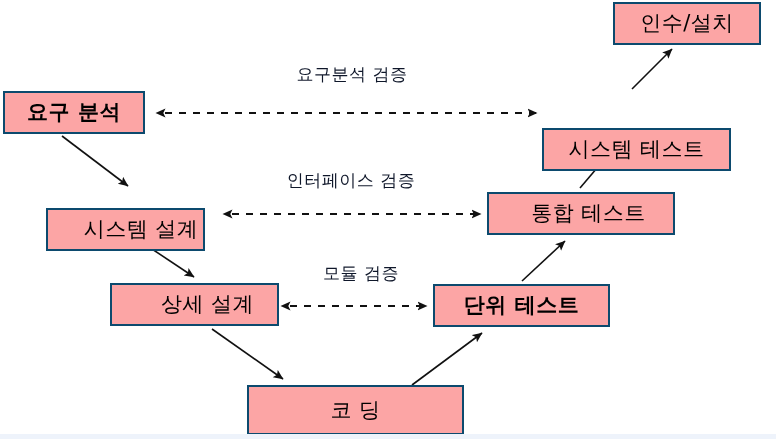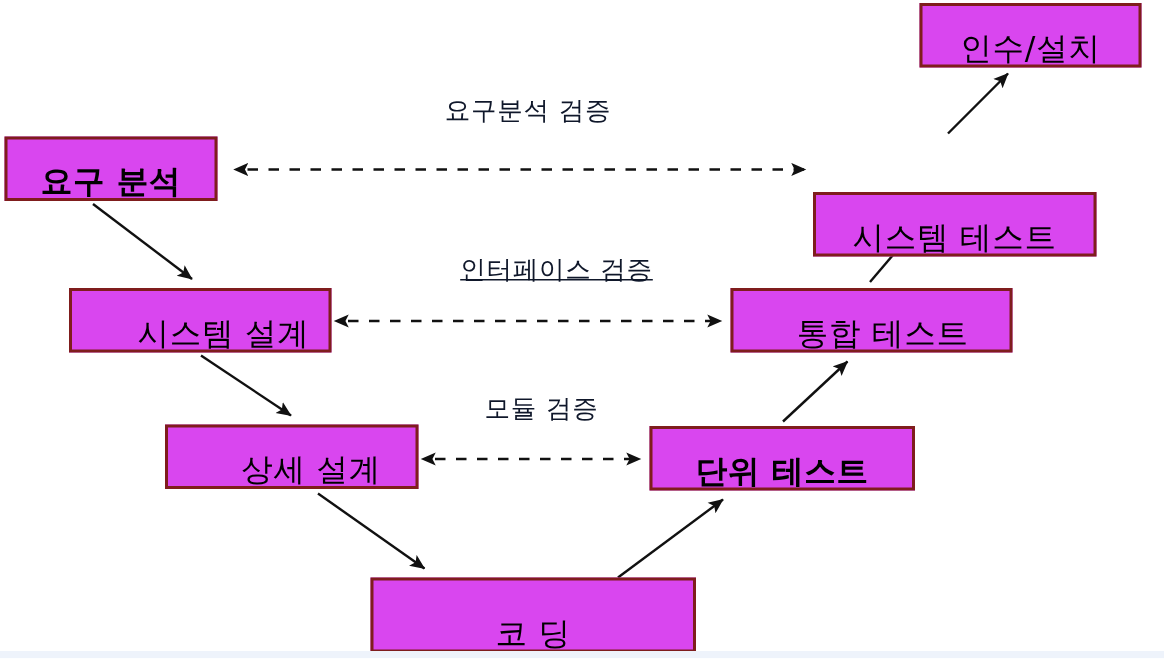--- a/index.html
+++ b/index.html
@@ -21,24 +21,24 @@
     position: absolute;
     left: 0;
     top: 0;
     width: 776px;
     height: 439px;
     display: block;
   }
   .node-box {
     position: absolute;
     box-sizing: border-box;
-    background: #d946ef;
-    border: 2px solid #7f1d1d;
+    background: #fca5a5;
+    border: 2px solid #0c4a6e;
     display: flex;
-    align-items: flex-end;
+    align-items: center;
     justify-content: center;
     color: #000000;
     font-family: "DejaVu Sans", "Liberation Sans", sans-serif;
     font-size: 21px;
     line-height: 1;
     letter-spacing: 0.5px;
     white-space: nowrap;
   }
   .edge-label {
     position: absolute;
@@ -91,21 +91,21 @@
       <line x1="165" y1="113" x2="537" y2="113" stroke="#111111" stroke-width="1.8" stroke-dasharray="7 7" marker-end="url(#ah)" marker-start="url(#ah-start)"></line>
       <line x1="232" y1="214" x2="481" y2="214" stroke="#111111" stroke-width="1.8" stroke-dasharray="7 7" marker-end="url(#ah)" marker-start="url(#ah-start)"></line>
       <line x1="290" y1="306" x2="427" y2="306" stroke="#111111" stroke-width="1.8" stroke-dasharray="7 7" marker-end="url(#ah)" marker-start="url(#ah-start)"></line>
     </g>
   </svg>
 
   <div class="node-box" style="left:3px;  top:91px;  width:142px; height:43px;font-weight:bold;">
     <span>요구 분석</span>
   </div>
 
-  <div class="node-box" style="left:46px; top:192px; width:175px; height:43px;padding-left:31px;">
+  <div class="node-box" style="left:46px; top:208px; width:159px; height:43px;padding-left:31px;">
     <span>시스템 설계</span>
   </div>
 
   <div class="node-box" style="left:110px; top:283px; width:169px; height:43px;padding-left:26px;">
     <span>상세 설계</span>
   </div>
 
   <div class="node-box" style="left:247px; top:385px; width:217px; height:50px;">
     <span>코 딩</span>
   </div>
@@ -121,19 +121,19 @@
   <div class="node-box" style="left:542px; top:92px; width:189px; height:43px;margin-top:36px;">
     <span>시스템 테스트</span>
   </div>
 
   <div class="node-box" style="left:613px; top:2px; width:148px; height:43px;">
     <span>인수/설치</span>
   </div>
 
   <div class="edge-label" style="left:352px; top:66px;">요구분석 검증</div>
 
-  <div class="edge-label" style="left:371px; top:172px;text-decoration:underline;">인터페이스 검증</div>
+  <div class="edge-label" style="left:351px; top:172px;">인터페이스 검증</div>
 
   <div class="edge-label" style="left:361px; top:265px;">모듈 검증</div>
 
   <div class="bottom-band"></div>
 
 </div>
 
 </body></html>

